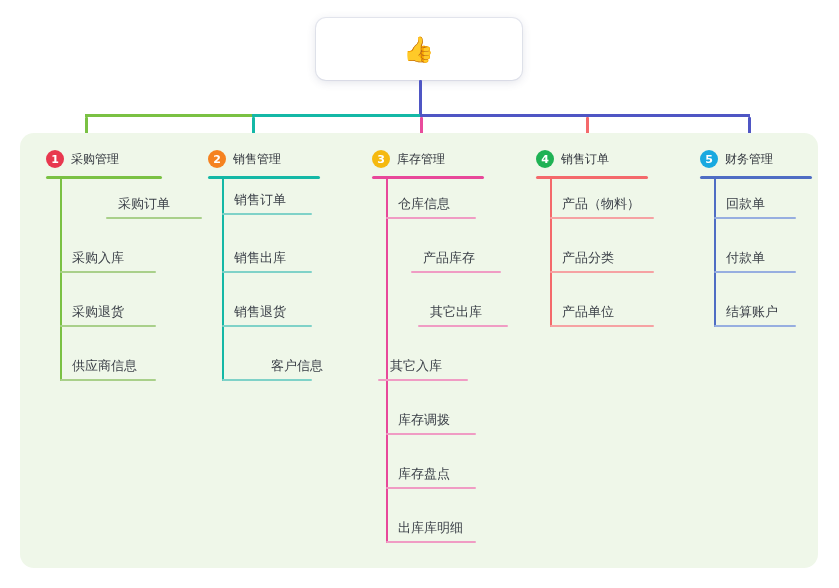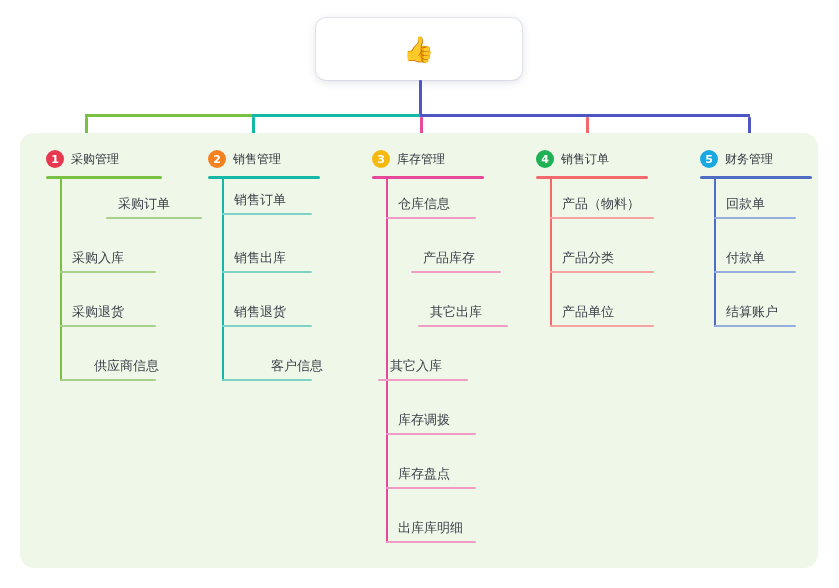--- a/index.html
+++ b/index.html
@@ -102,21 +102,21 @@
         </div>
         <div class="leaf" style="left: 14px; top: 239px; width: 96px; height: 34px;">
           <span class="leaf-text" style="left: 12px;">采购入库</span>
           <div class="leaf-bar" style="width: 96px; background: rgb(169, 208, 138);"></div>
         </div>
         <div class="leaf" style="left: 14px; top: 293px; width: 96px; height: 34px;">
           <span class="leaf-text" style="left: 12px;">采购退货</span>
           <div class="leaf-bar" style="width: 96px; background: rgb(169, 208, 138);"></div>
         </div>
         <div class="leaf" style="left: 14px; top: 347px; width: 96px; height: 34px;">
-          <span class="leaf-text" style="left: 12px; margin-left: 22px;">供应商信息</span>
+          <span class="leaf-text" style="left: 12px;">供应商信息</span>
           <div class="leaf-bar" style="width: 96px; background: rgb(169, 208, 138);"></div>
         </div>
       </div>
       <div class="branch" style="left: 208px;">
         <div class="branch-head" style="top: 150px;">
           <span class="badge" style="background: rgb(245, 130, 32);">2</span>
           <span class="branch-label">销售管理</span>
         </div>
         <div class="head-bar" style="top: 176px; width: 112px; background: rgb(20, 184, 166);"></div>
         <div class="spine" style="left: 14px; top: 178px; height: 203px; background: rgb(20, 184, 166);"></div>

